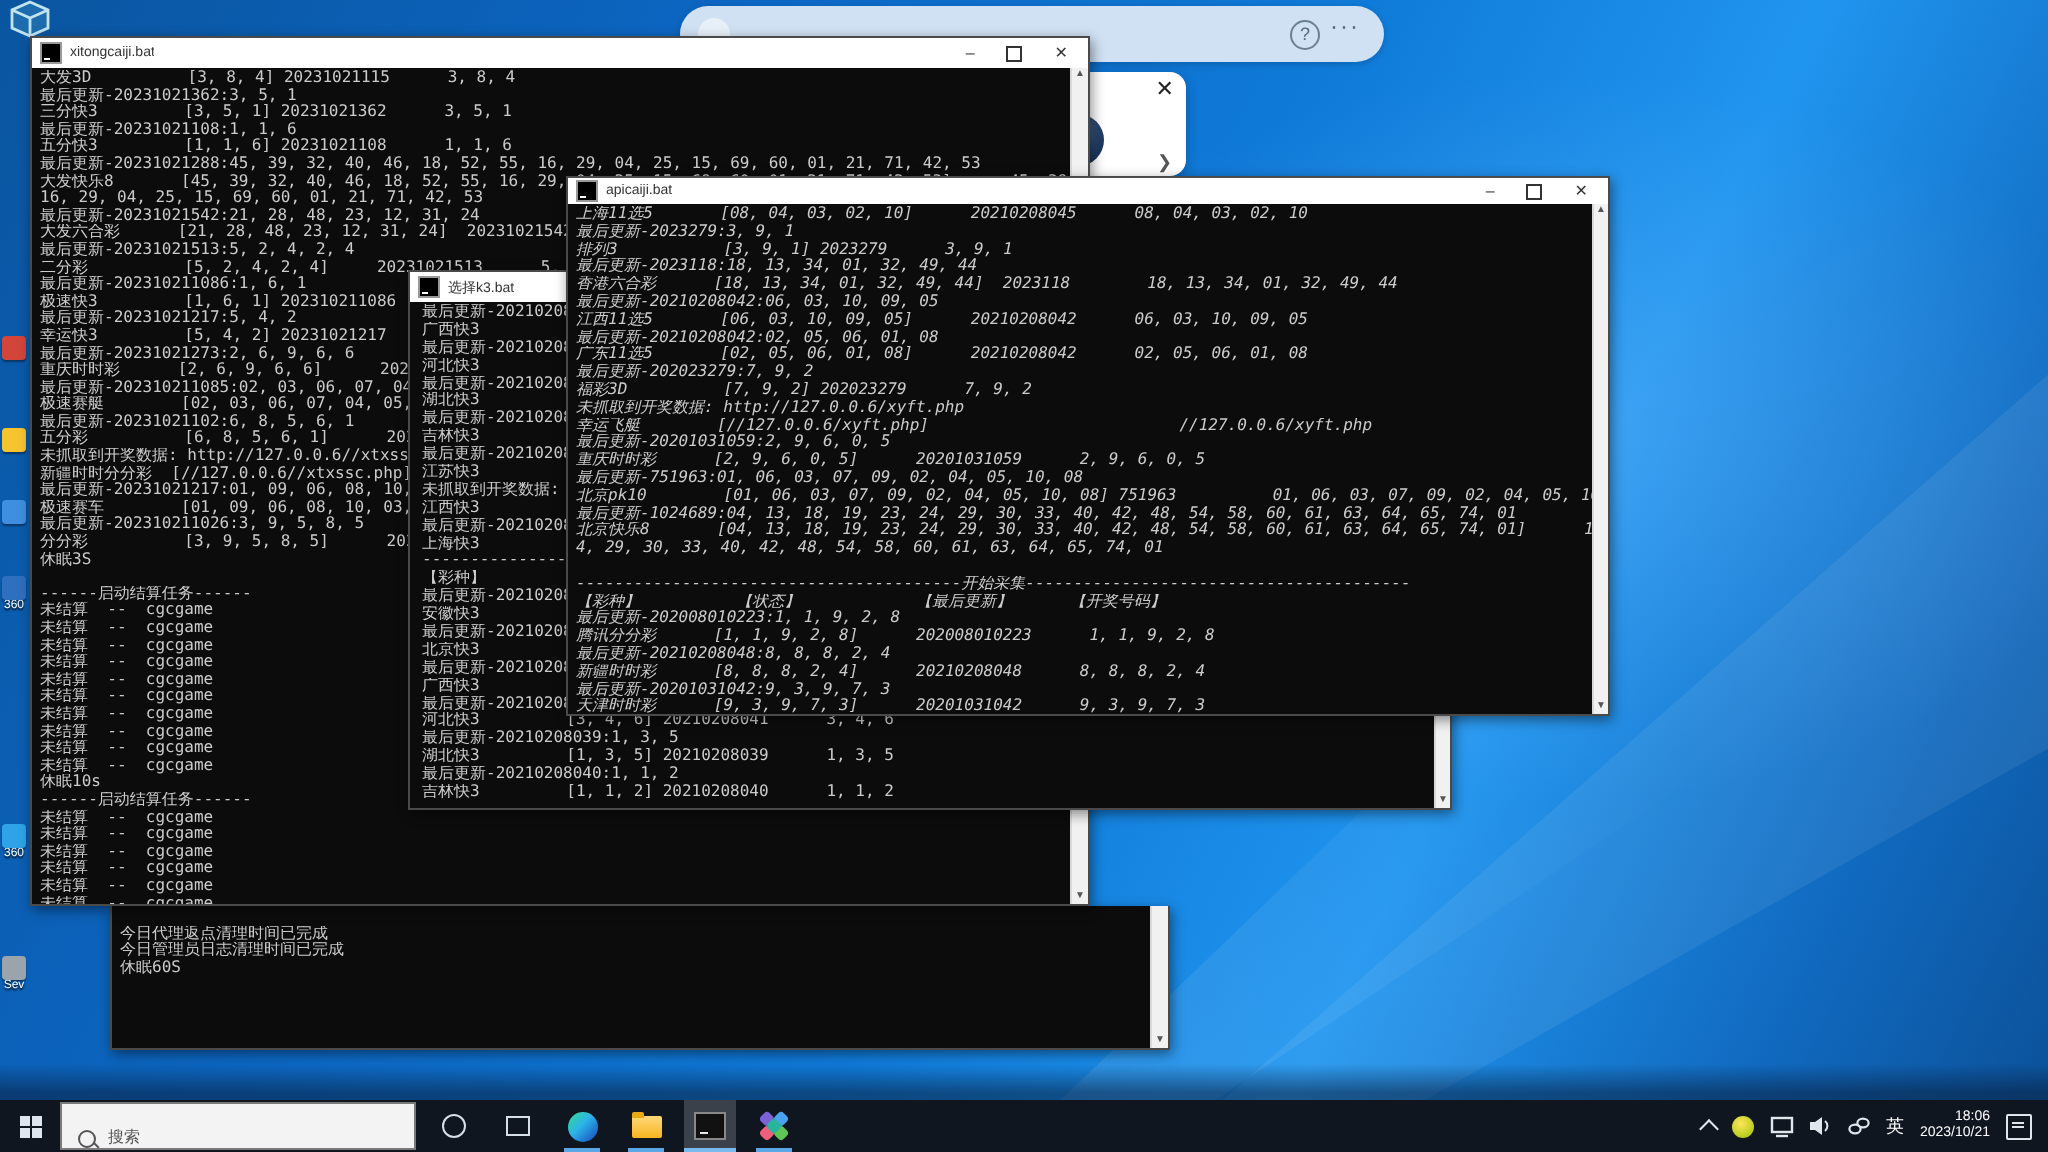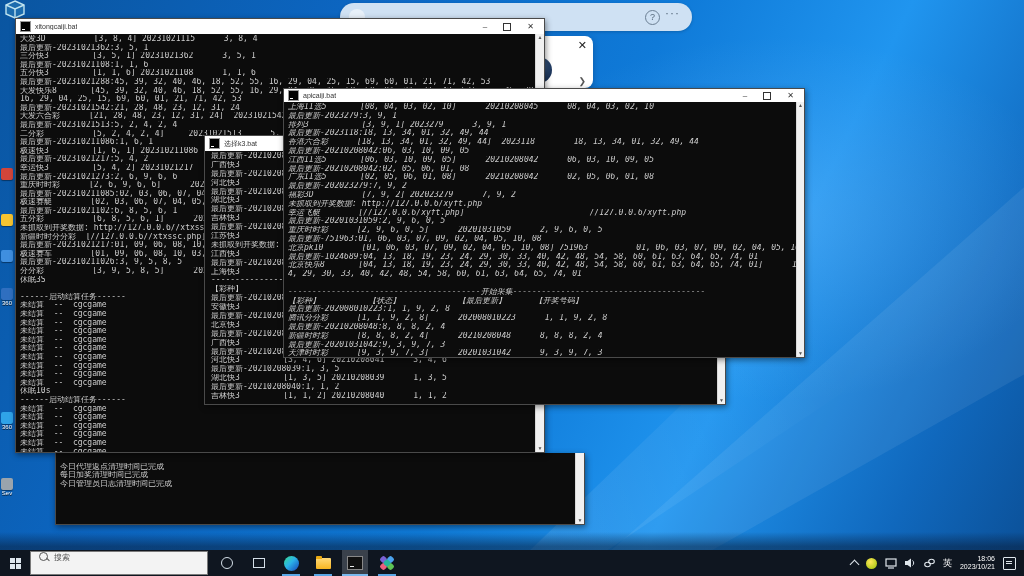--- a/index.html
+++ b/index.html
@@ -68,21 +68,21 @@
   #winApi{left:283px;top:88px;width:522px;height:270px;z-index:6;}
   #winApi .tbar{height:13px;}
   #winApi .ccontent{top:13px;right:8px;bottom:0;font-style:italic;}
   #winApi .vscroll{top:13px;bottom:0;width:8px;}
   
   .taskbar{position:absolute;left:0;top:550px;width:1024px;height:26px;background:#0f1620;z-index:10;
     display:flex;align-items:center;}
   .tb-start{width:30px;height:26px;display:flex;align-items:center;justify-content:center;flex:0 0 auto;}
   .winlogo{width:11px;height:11px;display:grid;grid-template-columns:5px 5px;grid-template-rows:5px 5px;gap:1px;}
   .winlogo i{background:#dde6ee;display:block;}
-  .tb-search{width:178px;height:24px;background:#f3f3f3;border:1px solid #7a7a7a;display:flex;align-items:flex-start;
+  .tb-search{width:178px;height:24px;background:#f3f3f3;border:1px solid #7a7a7a;display:flex;align-items:flex-end;
     box-sizing:border-box;flex:0 0 auto;}
   .mag{width:7px;height:7px;border:1px solid #555;border-radius:50%;position:relative;margin:0 6px 0 8px;}
   .mag::after{content:"";position:absolute;left:6px;top:6px;width:4px;height:1px;background:#555;transform:rotate(45deg);}
   .tb-search .ph{font-size:8px;color:#555;}
   .tb-btn{width:26px;height:26px;display:flex;align-items:center;justify-content:center;position:relative;flex:0 0 auto;margin-left:6px;}
   .tb-btn.open::after{content:"";position:absolute;left:4px;right:4px;bottom:0;height:2px;background:#5aa7e6;}
   .tb-btn.active{background:#3a414b;}
   .tb-btn.active::after{left:0;right:0;background:#7ab9ee;}
   .cortana{width:12px;height:12px;border:1.5px solid #d4dfe8;border-radius:50%;box-sizing:border-box;}
   .taskview{width:12px;height:10px;border:1px solid #d4dfe8;box-sizing:border-box;}
@@ -158,21 +158,21 @@
     <div class="more">···</div>
   </div>
 
   <div class="globe-panel">
     <div class="globe"></div>
     <div class="close-x">✕</div>
     <div class="chev">❯</div>
   </div>
 
   <div id="winTail" class="cmdwin">
-    <div class="ccontent"><div class="cline">&nbsp;</div><div class="cline">今日代理返点清理时间已完成</div><div class="cline">每日加奖清理时间已完成</div><div class="cline">今日管理员日志清理时间已完成</div></div>
+    <div class="ccontent"><div class="cline">&nbsp;</div><div class="cline">今日代理返点清理时间已完成</div><div class="cline">今日管理员日志清理时间已完成</div><div class="cline">休眠60S</div></div>
     <div class="vscroll">
       <div class="arr dn">▼</div>
     </div>
   </div>
 
   <div id="winA" class="cmdwin">
     <div class="tbar">
       <div class="cico"></div>
       <div class="ttxt">xitongcaiji.bat</div>
       <div class="btns">

